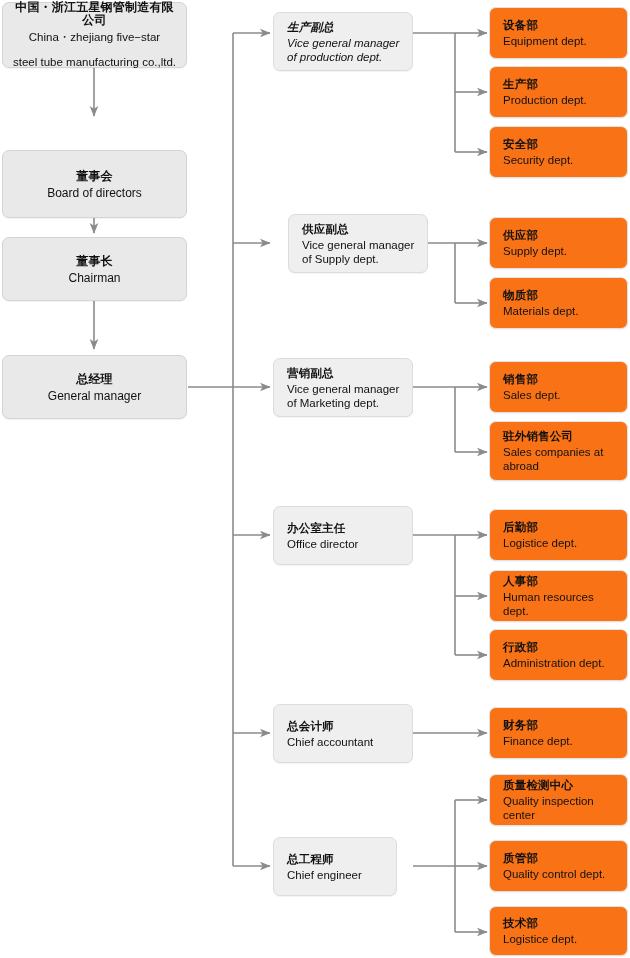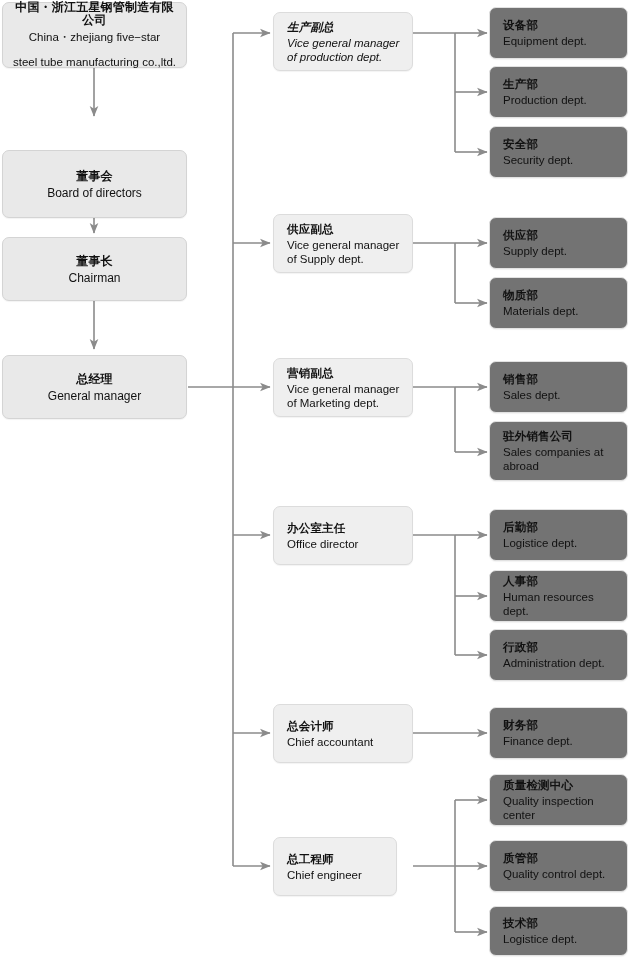--- a/index.html
+++ b/index.html
@@ -37,21 +37,21 @@
   .node.level-root,
   .node.level-top {
     background: #e9e9e9;
     border-color: #d4d4d4;
   }
   .node.level-mid {
     background: #efefef;
     border-color: #dcdcdc;
   }
   .node.level-leaf {
-    background: #737373;
+    background: #f97316;
     border-color: #e2e2e2;
   }
   .node-inner {
     position: absolute;
     left: 0;
     right: 0;
     top: 50%;
     transform: translateY(-50%);
     padding: 0 10px;
     box-sizing: border-box;
@@ -183,21 +183,21 @@
     </div>
   </div>
 
   <div class="node level-mid align-left" style="left:273px; top:12px; width:140px; height:59px;font-style:italic;">
     <div class="node-inner">
       <span class="cn">生产副总</span>
       <span class="en">Vice general manager of production dept.</span>
     </div>
   </div>
 
-  <div class="node level-mid align-left" style="left:273px; top:214px; width:140px; height:59px;">
+  <div class="node level-mid align-left" style="left:288px; top:214px; width:140px; height:59px;">
     <div class="node-inner">
       <span class="cn">供应副总</span>
       <span class="en">Vice general manager of Supply dept.</span>
     </div>
   </div>
 
   <div class="node level-mid align-left" style="left:273px; top:358px; width:140px; height:59px;">
     <div class="node-inner">
       <span class="cn">营销副总</span>
       <span class="en">Vice general manager of Marketing dept.</span>

